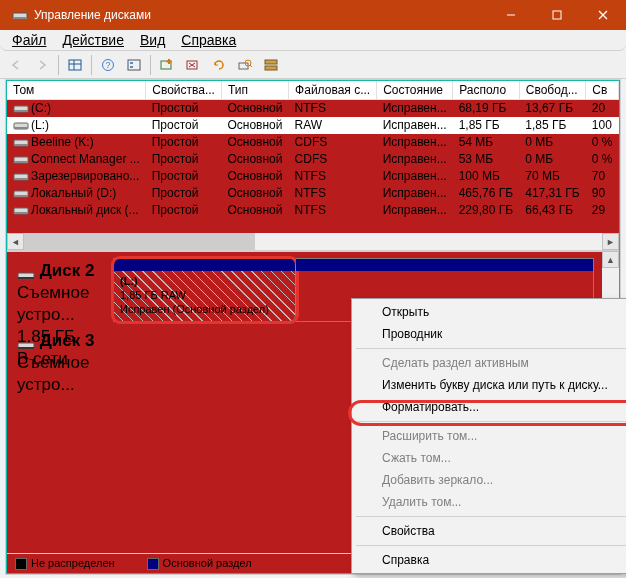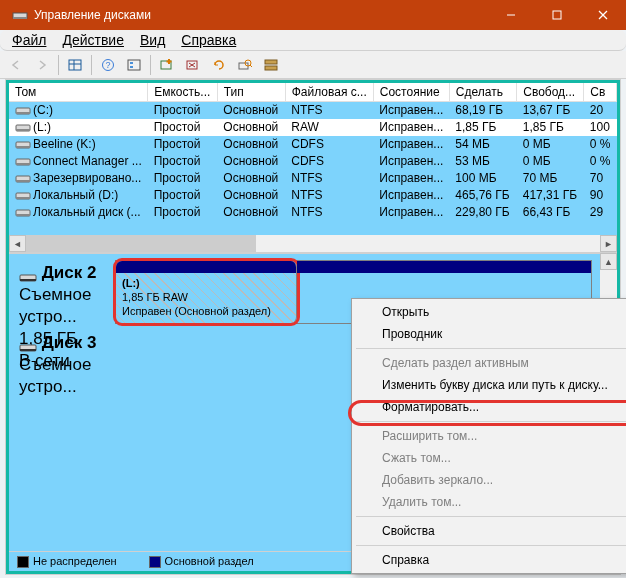--- a/index.html
+++ b/index.html
@@ -59,22 +59,22 @@
     border: 1px solid transparent;
   }
   .tsep { width:1px; height:20px; background:#c0c0c0; margin:0 2px; }
   .tbtn svg { display:block; }
   .tbtn.disabled { opacity:0.5; }
 
   
   .main {
     position: absolute;
     left: 6px; right: 6px; top: 80px; bottom: 4px;
-    background: #7dd3fc;
-    border: 3px solid #14b8a6;
+    background: #b91c1c;
+    border: 1px solid #14b8a6;
     outline: 1px solid #d0d0d0;
   }
 
   
   .table-wrap {
     position: absolute;
     left: 0; right: 0; top: 0; height: 170px;
     overflow: hidden;
     border-bottom: 1px solid #d0d0d0;
   }
@@ -300,25 +300,25 @@
           <col style="width:72px">
           <col style="width:82px">
         <col style="width:74px">
           <col style="width:72px">
           <col style="width:70px">
           <col style="width:28px">
       </colgroup>
       <thead>
         <tr>
           <th>Том</th>
-          <th>Емкость...</th>
+          <th>Свойства...</th>
           <th>Тип</th>
           <th>Файловая с...</th>
           <th>Состояние</th>
-          <th>Сделать</th>
+          <th>Располо</th>
           <th>Свобод...</th>
           <th>Св</th>
         </tr>
       </thead>
       <tbody id="vol-rows">
           <tr>
             <td><span class="vol-icon"><svg width="16" height="12">
                   <rect x="1" y="3" width="14" height="6" rx="1" fill="#d9d9d9" stroke="#666"></rect>
                   <rect x="1" y="7" width="14" height="2" fill="#888"></rect>
                 </svg></span>(C:)</td>

